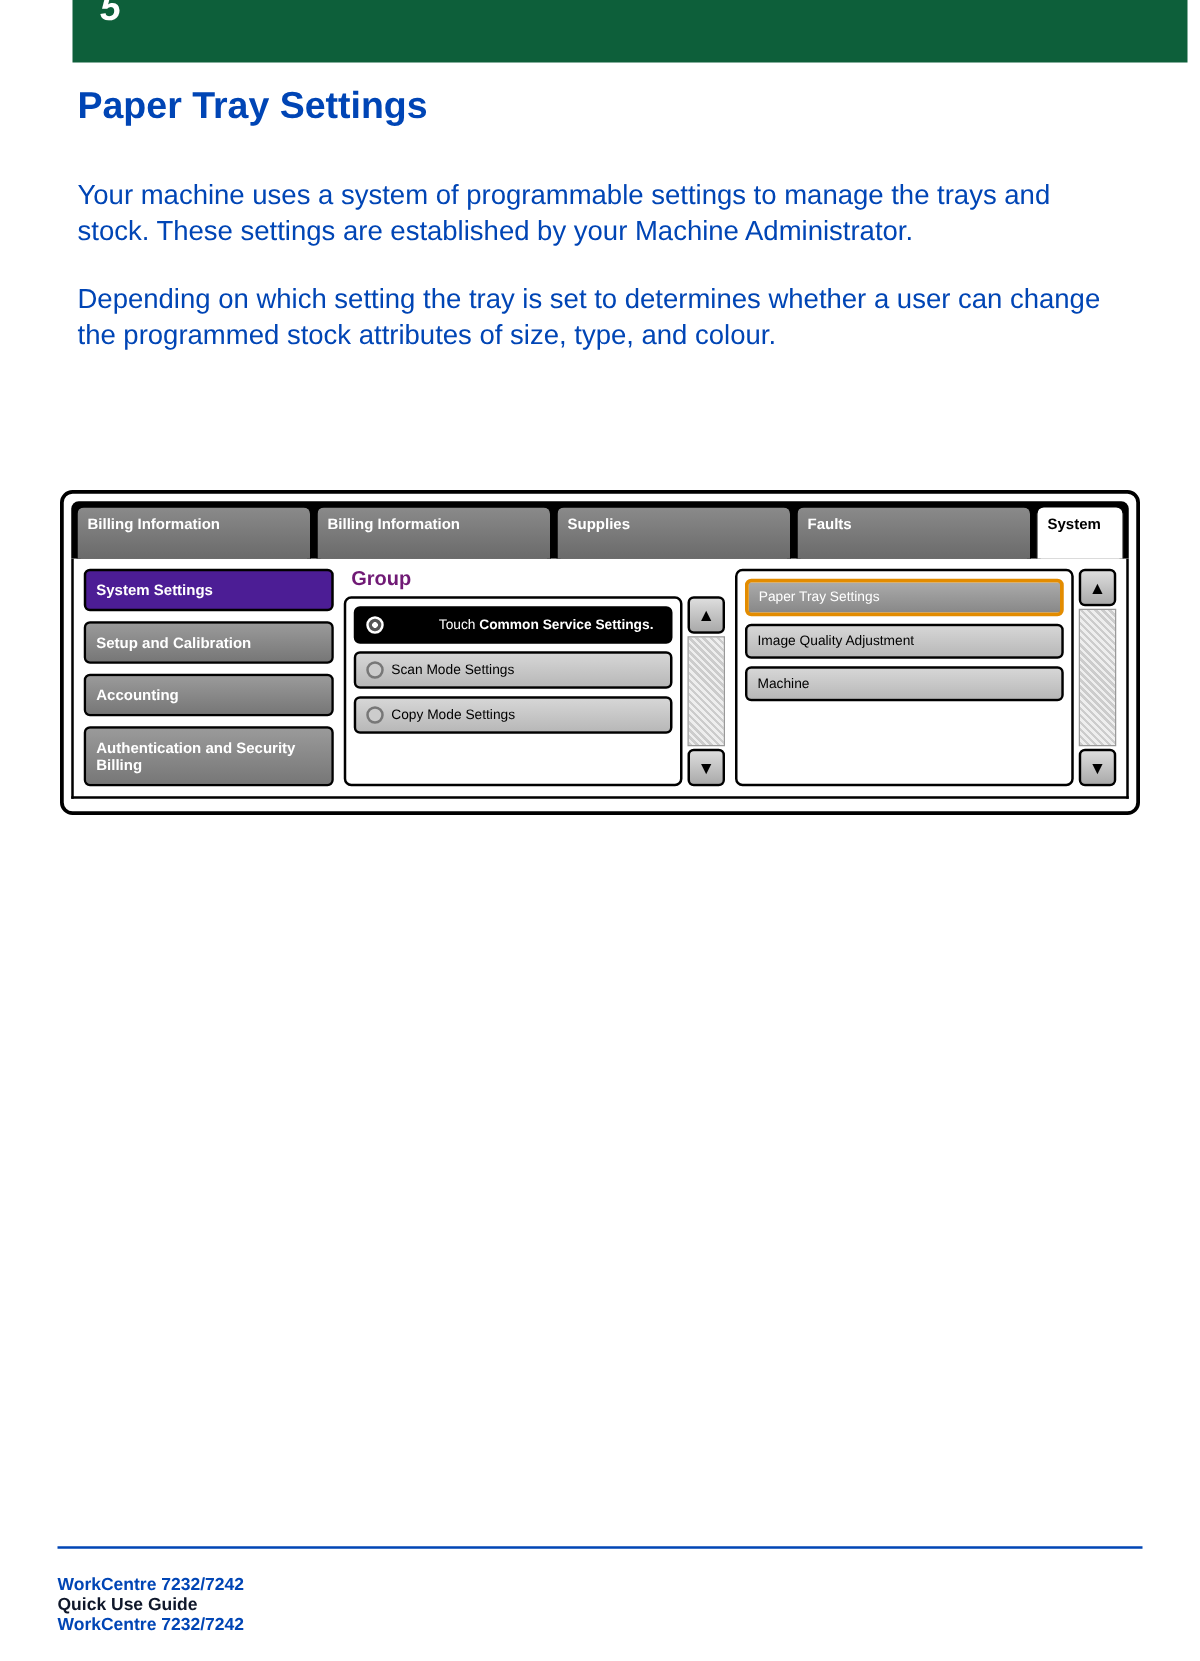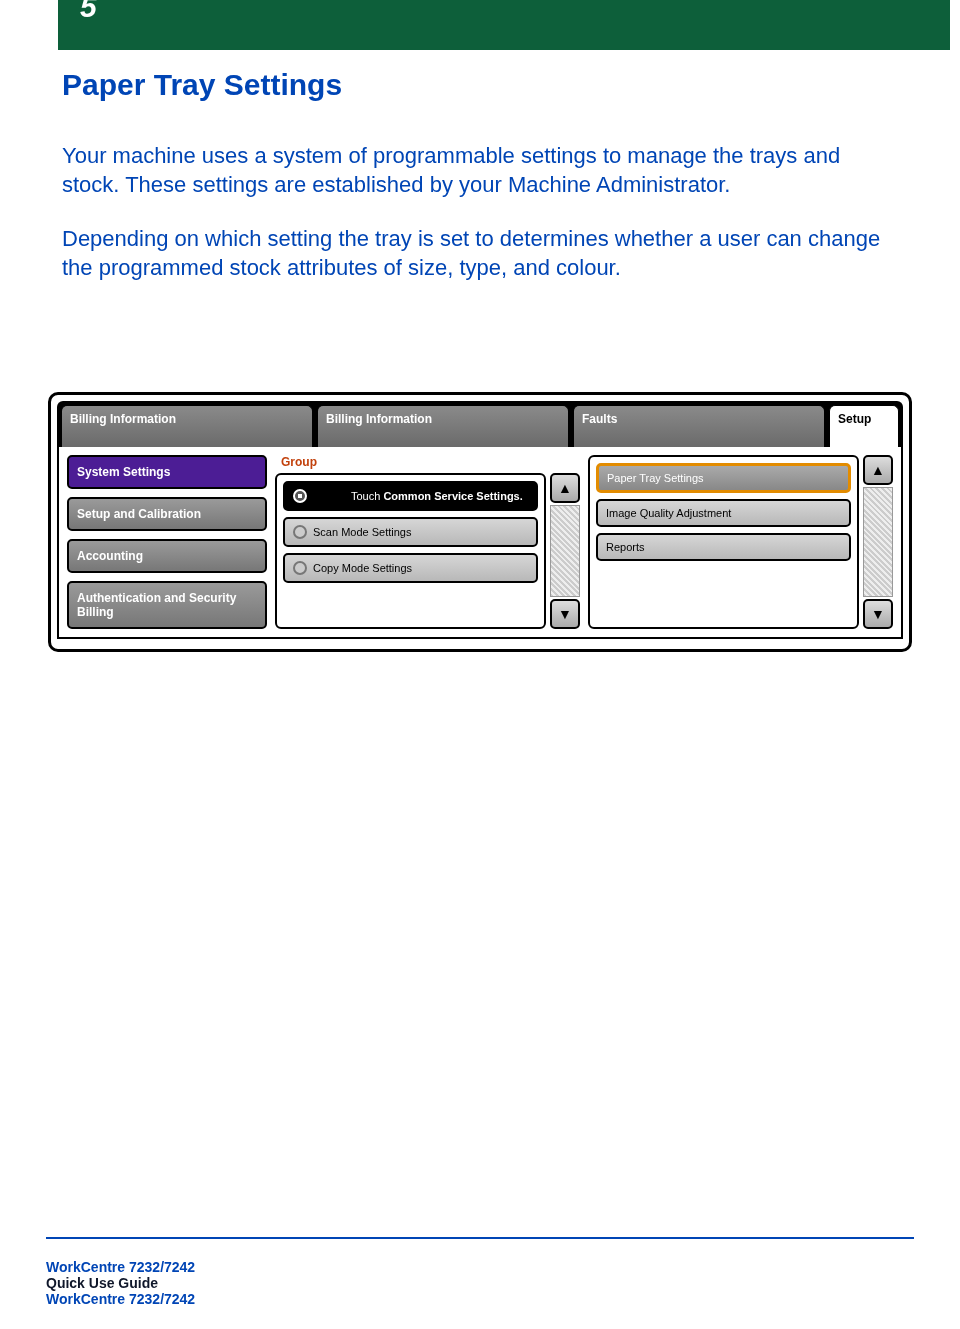--- a/index.html
+++ b/index.html
@@ -92,23 +92,23 @@
   .leftbtn.sel {
     background: #4c1d95;
     color: #fff;
   }
   .midwrap, .rightwrap {
     flex: 1;
     display: flex;
     flex-direction: column;
   }
   .colhead {
-    font-size: 12px;
-    font-weight: bold;
-    color: #c2410c;
+    font-size: 16px;
+    font-weight: bold;
+    color: #701a75;
     padding: 0 0 4px 6px;
   }
   .listrow {
     display: flex;
     align-items: stretch;
     gap: 4px;
     flex: 1;
   }
   .listct {
     flex: 1;
@@ -203,22 +203,23 @@
 
 <div class="body-text">
   <p>Your machine uses a system of programmable settings to manage the trays and stock. These settings are established by your Machine Administrator.</p>
   <p>Depending on which setting the tray is set to determines whether a user can change the programmed stock attributes of size, type, and colour.</p>
 </div>
 
 <div class="panel">
   <div class="tabs">
     <div class="tab">Billing Information</div>
     <div class="tab">Billing Information</div>
+    <div class="tab">Supplies</div>
     <div class="tab">Faults</div>
-    <div class="tab tools">Setup</div>
+    <div class="tab tools">System</div>
   </div>
   <div class="cols">
     <div class="leftcol">
       <div class="leftbtn sel">System Settings</div>
       <div class="leftbtn">Setup and Calibration</div>
       <div class="leftbtn">Accounting</div>
       <div class="leftbtn">Authentication and Security Billing</div>
     </div>
 
     <div class="midwrap">
@@ -249,21 +250,21 @@
     <div class="rightwrap">
       <div class="listrow">
         <div class="listct">
           <div class="litem hi">
             <span>Paper Tray Settings</span>
           </div>
           <div class="litem">
             <span>Image Quality Adjustment</span>
           </div>
           <div class="litem">
-            <span>Reports</span>
+            <span>Machine</span>
           </div>
         </div>
         <div class="scrollcol">
           <div class="sbtn">▲</div>
           <div class="strack"></div>
           <div class="sbtn">▼</div>
         </div>
       </div>
     </div>
   </div>

